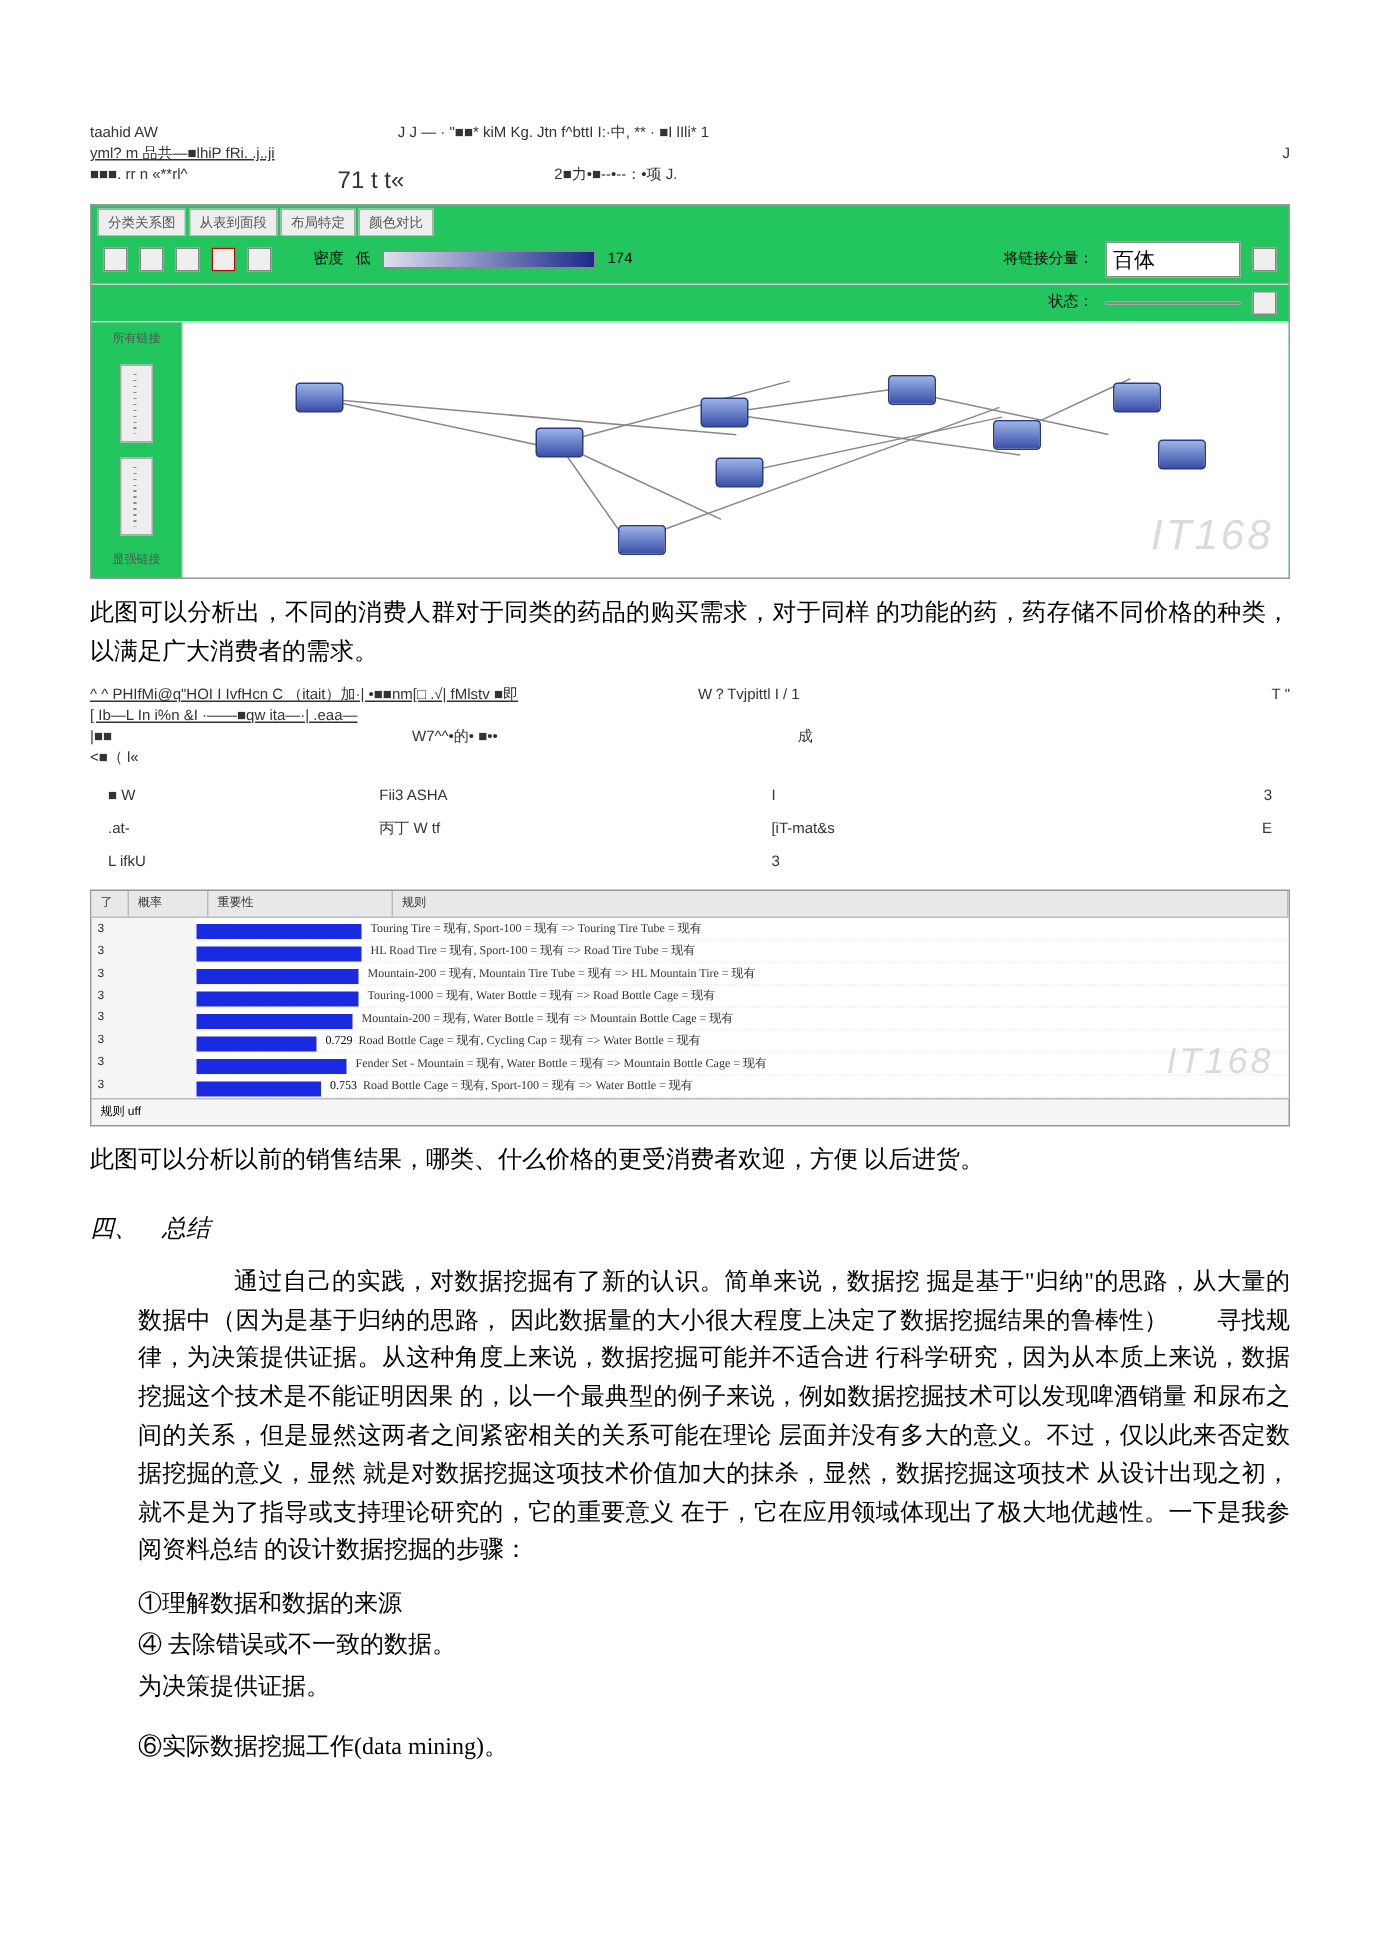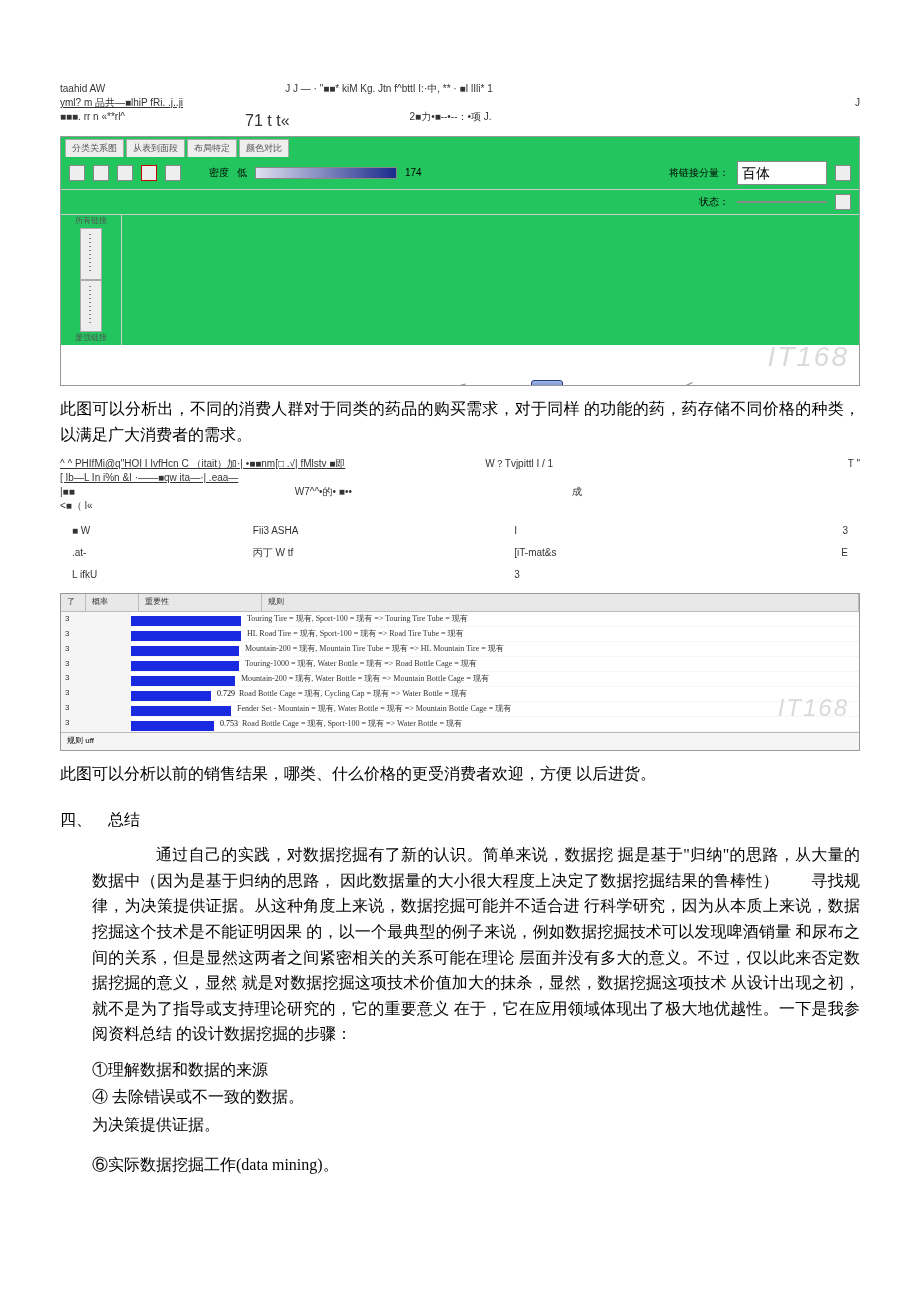--- a/index.html
+++ b/index.html
@@ -15,21 +15,21 @@
   }
   .garbled {
     font-family: Arial, sans-serif;
     font-size: 10px;
     color: #333;
     line-height: 1.4;
     margin: 2px 0;
   }
   .garbled-row {
     display: flex;
-    gap: 60px;
+    gap: 40px;
   }
   .garbled-row > span { white-space: nowrap; }
   .underline { text-decoration: underline; }
 
   
   .panel {
     border: 1px solid #999;
     background: #22c55e;
     margin: 4px 0 10px 0;
     font-family: Arial, sans-serif;
@@ -70,21 +70,20 @@
     border: 1px solid #888;
     background: #fff;
     padding: 0 4px;
     font-size: 14px;
     min-width: 80px;
     display: inline-block;
   }
   .panel-body {
     display: flex;
     height: 170px;
-    flex-direction: column;
   }
   .panel-left {
     width: 60px;
     border-right: 1px solid #ccc;
     display: flex;
     flex-direction: column;
     justify-content: space-around;
     align-items: center;
     font-size: 8px;
     color: #555;
@@ -137,20 +136,21 @@
   }
 
   
   .para {
     margin: 10px 0;
     text-align: justify;
   }
   .section-title {
     margin: 20px 0 10px 0;
     font-weight: normal;
+    font-style: italic;
   }
 
   
   .table-garbled td {
     font-family: Arial, sans-serif;
     font-size: 10px;
     padding: 2px 10px;
     color: #333;
   }
 

